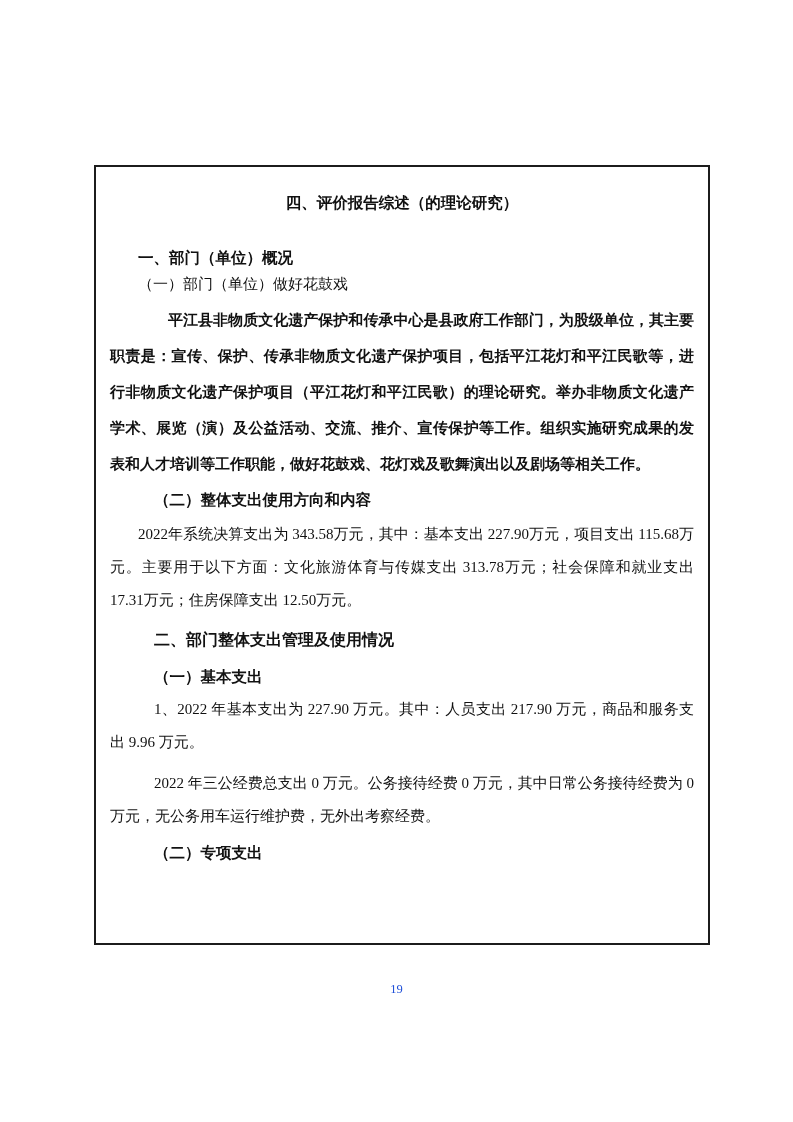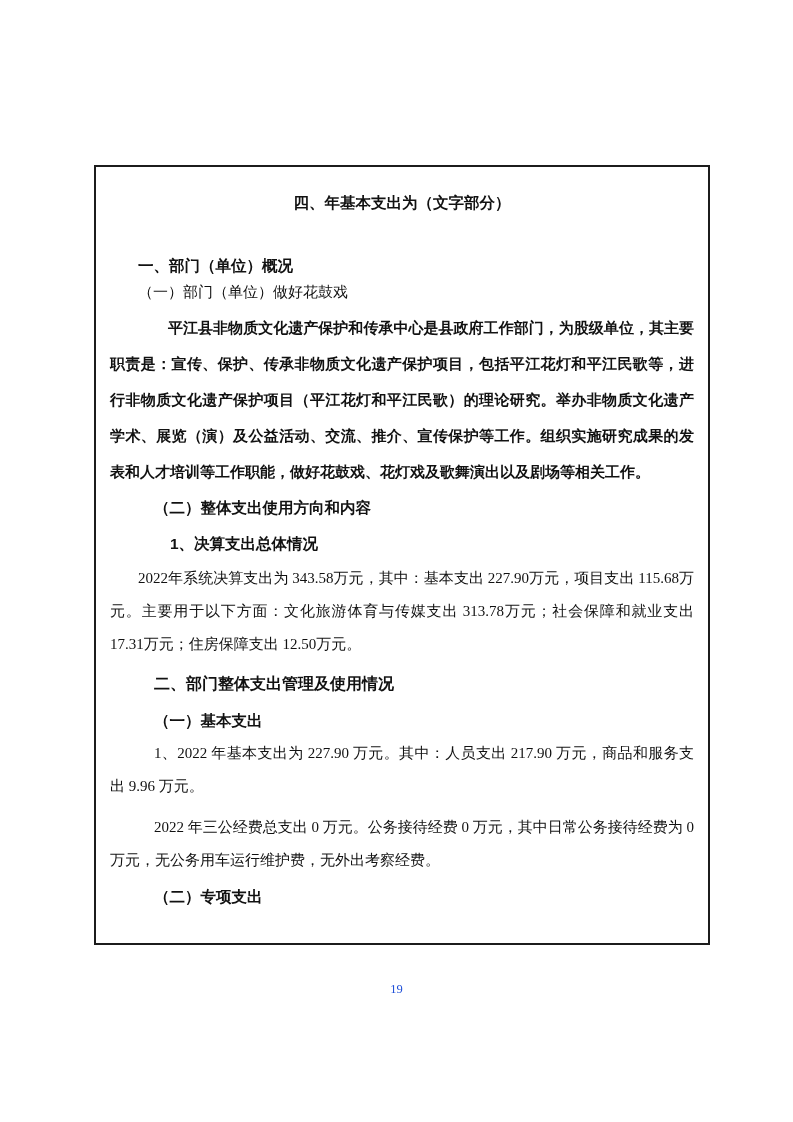--- a/index.html
+++ b/index.html
@@ -61,21 +61,21 @@
     margin: 0;
   }
   .para {
     margin: 0;
     font-size: 15px;
     text-align: justify;
     text-justify: inter-ideograph;
   }
   .lh-wide  { line-height: 36px; }
   .lh-mid   { line-height: 33px; }
-  .mt-30 { margin-top: 39px; }
+  .mt-30 { margin-top: 31px; }
   .mt-12 { margin-top: 12px; }
   .mt-10 { margin-top: 10px; }
   .mt-8  { margin-top: 8px; }
   .mt-6  { margin-top: 6px; }
   .mt-4  { margin-top: 4px; }
   .mt-2  { margin-top: 2px; }
   .indent-2 { padding-left: 28px; }
   .indent-3 { padding-left: 44px; }
   .indent-4 { padding-left: 60px; }
   .first-line-2 { text-indent: 28px; margin-top: 6px; }
@@ -91,31 +91,30 @@
     color: #1d4ed8;
   }
 </style>
 </head>
 <body>
 
 <div class="page">
 
   <div class="frame">
 
-    <div class="doc-title">四、年基本支出为（文字部分）</div>
+    <div class="doc-title">四、评价报告综述（的理论研究）</div>
 
     <div class="h-bold indent-2 mt-30">一、部门（单位）概况</div>
 
     <div class="h-plain indent-2 mt-2">（一）部门（单位）做好花鼓戏</div>
 
     <p class="para lh-wide first-line-4 mt-6">平江县非物质文化遗产保护和传承中心是县政府工作部门，为股级单位，其主要职责是：宣传、保护、传承非物质文化遗产保护项目，包括平江花灯和平江民歌等，进行非物质文化遗产保护项目（平江花灯和平江民歌）的理论研究。举办非物质文化遗产学术、展览（演）及公益活动、交流、推介、宣传保护等工作。组织实施研究成果的发表和人才培训等工作职能，做好花鼓戏、花灯戏及歌舞演出以及剧场等相关工作。</p>
 
     <div class="h-bold indent-3 mt-6">（二）整体支出使用方向和内容</div>
 
-    <div class="h-bold indent-4 mt-12">1、决算支出总体情况</div>
 
     <p class="para lh-mid first-line-2 mt-4">2022年系统决算支出为 343.58万元，其中：基本支出 227.90万元，项目支出 115.68万元。主要用于以下方面：文化旅游体育与传媒支出 313.78万元；社会保障和就业支出 17.31万元；住房保障支出 12.50万元。</p>
 
     <div class="h-bold-lg indent-3 mt-10">二、部门整体支出管理及使用情况</div>
 
     <div class="h-bold indent-3 mt-12">（一）基本支出</div>
 
     <p class="para lh-mid first-line-3 mt-4">1、2022 年基本支出为 227.90 万元。其中：人员支出 217.90 万元，商品和服务支出 9.96 万元。</p>
 
     <p class="para lh-mid first-line-3 mt-8">2022 年三公经费总支出 0 万元。公务接待经费 0 万元，其中日常公务接待经费为 0 万元，无公务用车运行维护费，无外出考察经费。</p>

